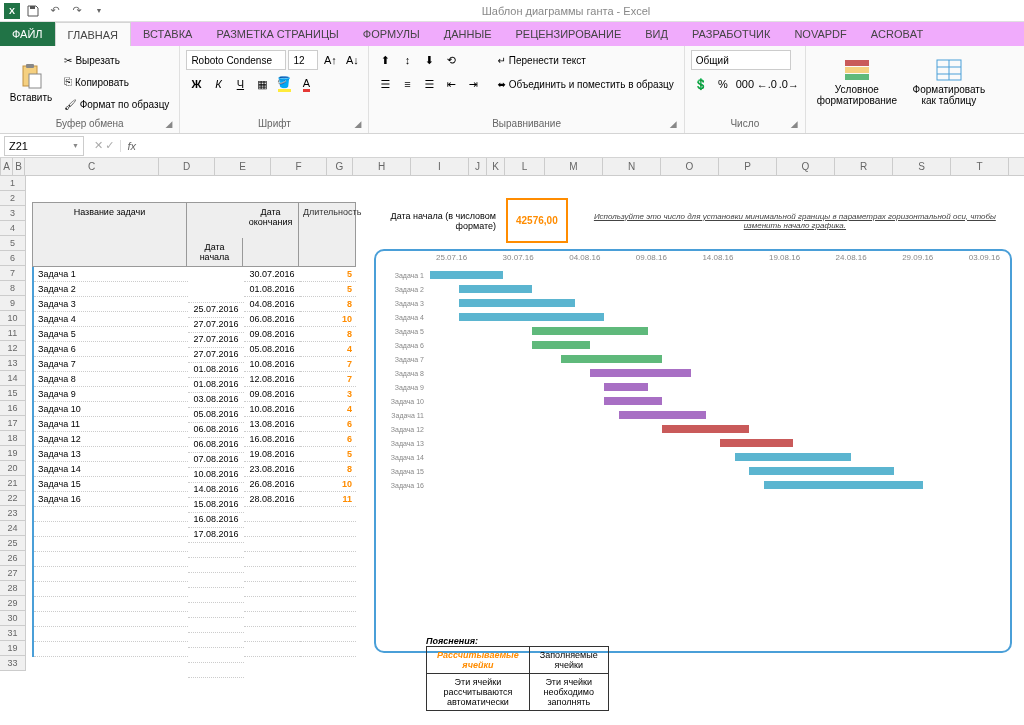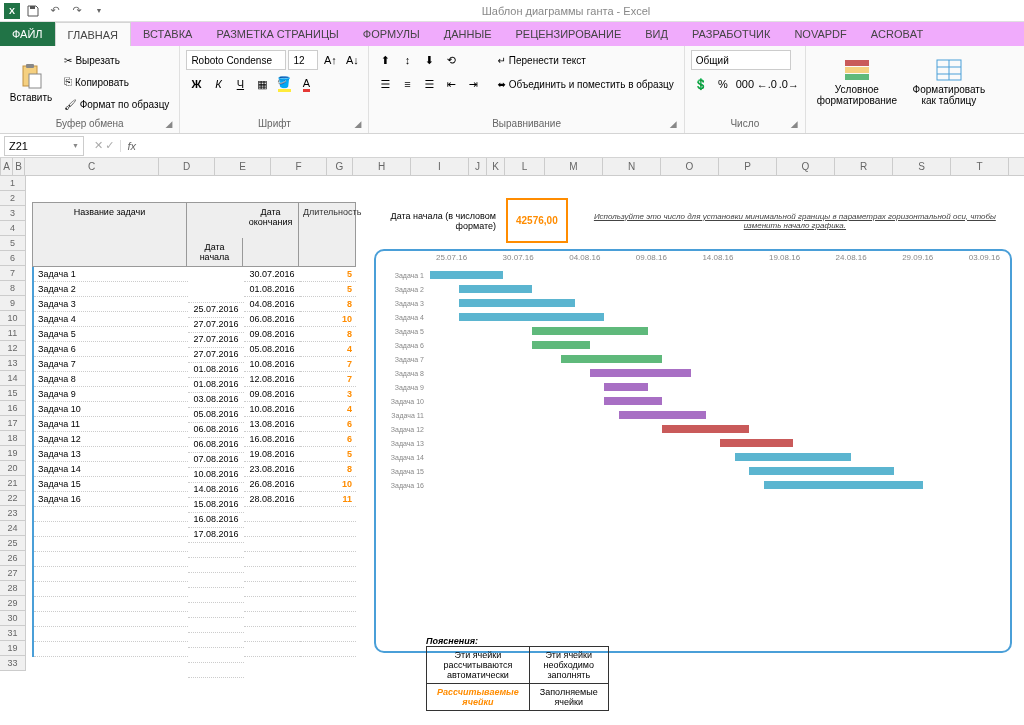--- a/index.html
+++ b/index.html
@@ -606,24 +606,24 @@
             </div>
           </div>
       </div>
     </div>
 
     <div class="legend-zone">
       <span class="leg-title">Пояснения:</span>
       <table class="leg-table">
         <tbody>
             <tr>
+          <td class="leg-calc">Рассчитываемые ячейки</td>
+          <td>Заполняемые ячейки</td>
+        </tr>
+        <tr>
           <td>Эти ячейки рассчитываются автоматически</td>
           <td>Эти ячейки необходимо заполнять</td>
         </tr>
-        <tr>
-          <td class="leg-calc">Рассчитываемые ячейки</td>
-          <td>Заполняемые ячейки</td>
-        </tr>
       </tbody></table>
     </div>
 
   </div>
 </div>
 
 </body></html>

